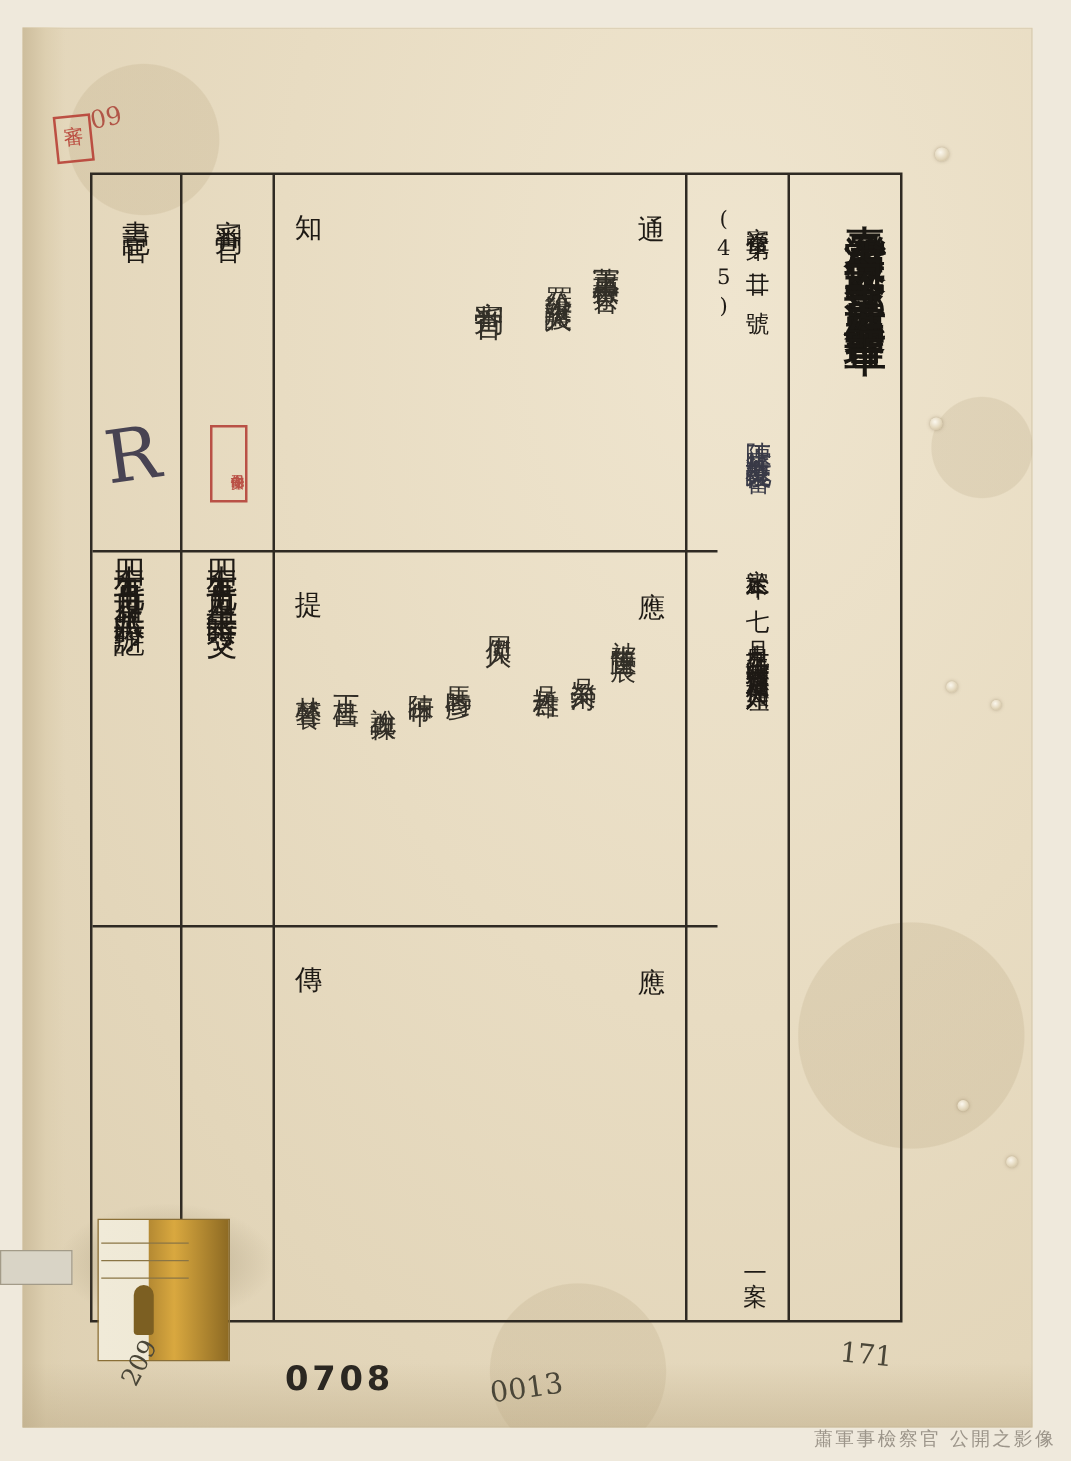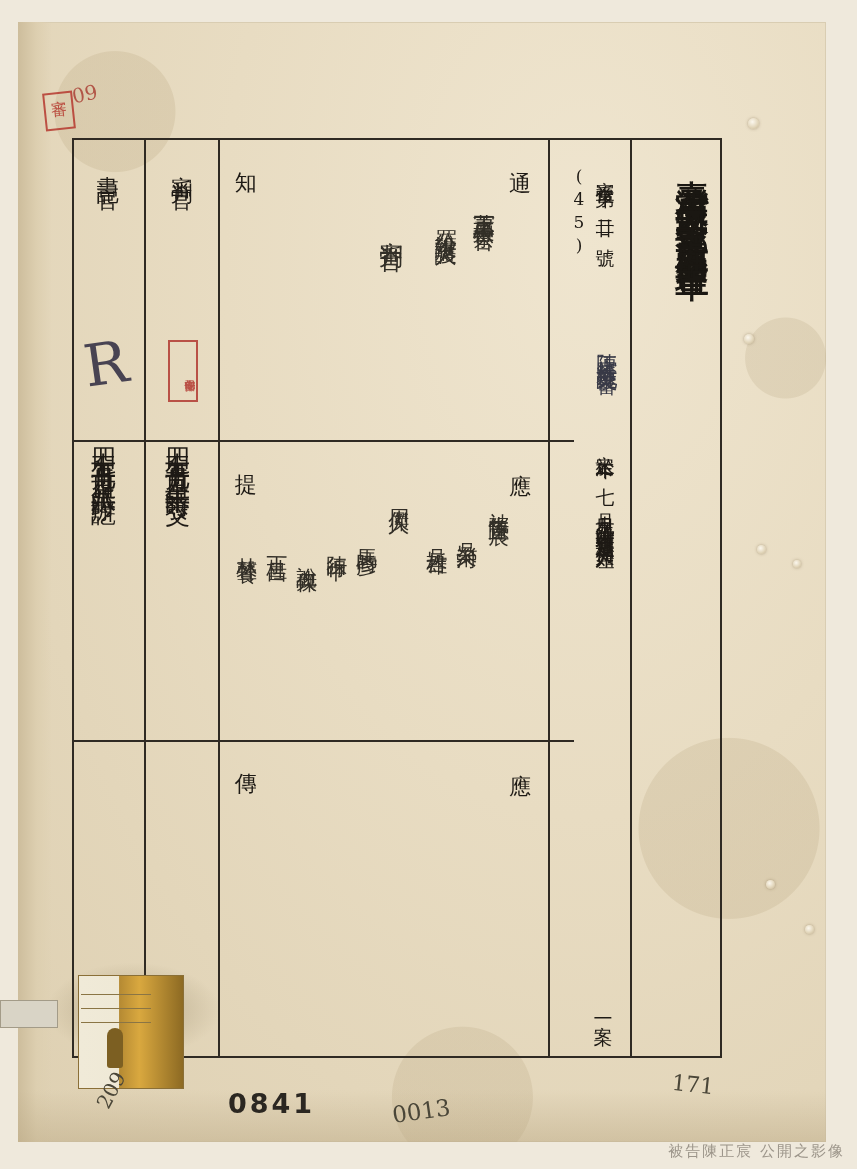--- a/index.html
+++ b/index.html
@@ -413,20 +413,20 @@
   <div id="binder-tab"></div>
   <div id="binder">
     <div id="binder-body">
       <div class="binder-line" style="top:18px;"></div>
       <div class="binder-line" style="top:32px;"></div>
       <div class="binder-line" style="top:46px;"></div>
       <div id="binder-hole"></div>
     </div>
   </div>
 
-  <div class="page-num" id="stamp-number">0841</div>
+  <div class="page-num" id="stamp-number">0708</div>
   <div class="page-num" id="pencil-number">0013</div>
   <div class="page-num" id="pencil-number-right">171</div>
   <div class="page-num" id="pencil-number-left">209</div>
 
-  <div id="footer-note">被告陳正宸 公開之影像</div>
+  <div id="footer-note">蕭軍事檢察官 公開之影像</div>
 
 </div>
 
 </body></html>

